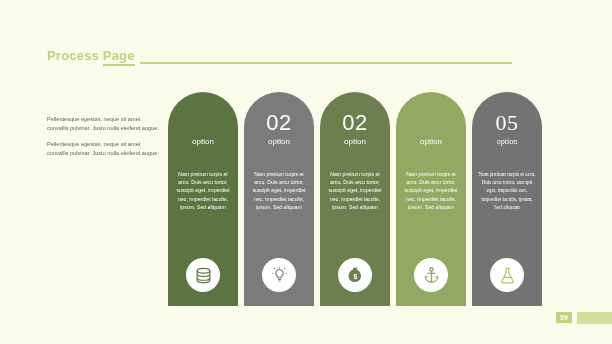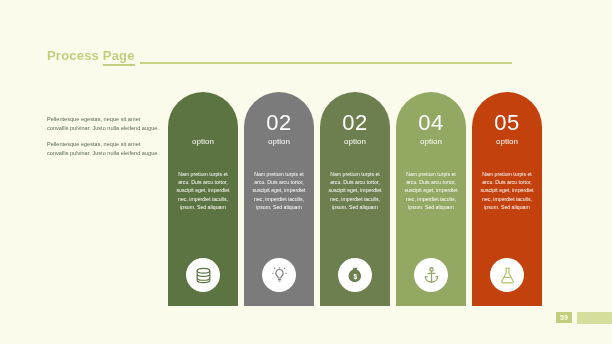--- a/index.html
+++ b/index.html
@@ -130,35 +130,34 @@
       <div class="body-text">Nam pretium turpis et arcu. Duis arcu tortor, suscipit eget, imperdiet nec, imperdiet iaculis, ipsum. Sed aliquam</div>
       <div class="icon-wrap">
         <svg width="19" height="19" viewBox="0 0 24 24">
           <path d="M9.4 2.2h5.2l-1.1 2.1c3.1 1.3 5.5 4.6 5.5 8.3 0 4.6-3.1 7.6-7.9 7.6S3.2 17.2 3.2 12.6c0-3.7 2.4-7 5.5-8.3L9.4 2.2z" fill="#6d7f4f"></path>
           <text x="11.9" y="16.3" font-family="Liberation Sans, sans-serif" font-size="8.5" font-weight="bold" fill="#ffffff" text-anchor="middle">$</text>
         </svg>
       </div>
     </div>
 
     <div class="col c3" style="background: rgb(147, 168, 99);">
-      <div class="num">04</div>
       <div class="opt">option</div>
       <div class="body-text">Nam pretium turpis et arcu. Duis arcu tortor, suscipit eget, imperdiet nec, imperdiet iaculis, ipsum. Sed aliquam</div>
       <div class="icon-wrap">
         <svg width="19" height="19" viewBox="0 0 24 24" fill="none" stroke="#93a863" stroke-width="1.6" stroke-linecap="round">
           <circle cx="12" cy="4.3" r="2.1"></circle>
           <path d="M12 6.4V20"></path>
           <path d="M7.6 9.4h8.8"></path>
           <path d="M4.2 13.6c0 4 3.5 6.6 7.8 6.6s7.8-2.6 7.8-6.6"></path>
           <path d="M4.2 13.6h2.4M19.8 13.6h-2.4"></path>
         </svg>
       </div>
     </div>
 
-    <div class="col c4" style="background: #c2410c;">
+    <div class="col c4" style="background: #737373; font-family: Liberation Serif, serif;">
       <div class="num">05</div>
       <div class="opt">option</div>
       <div class="body-text">Nam pretium turpis et arcu. Duis arcu tortor, suscipit eget, imperdiet nec, imperdiet iaculis, ipsum. Sed aliquam</div>
       <div class="icon-wrap">
         <svg width="19" height="19" viewBox="0 0 24 24" fill="none" stroke="#aec367" stroke-width="1.5" stroke-linejoin="round">
           <path d="M9.6 2.8h4.8"></path>
           <path d="M10.3 2.8v6.1L4.8 19.2c-.5.9.1 2 1.2 2h12c1.1 0 1.7-1.1 1.2-2l-5.5-10.3V2.8"></path>
           <path d="M7.6 14.4h8.8"></path>
         </svg>
       </div>

